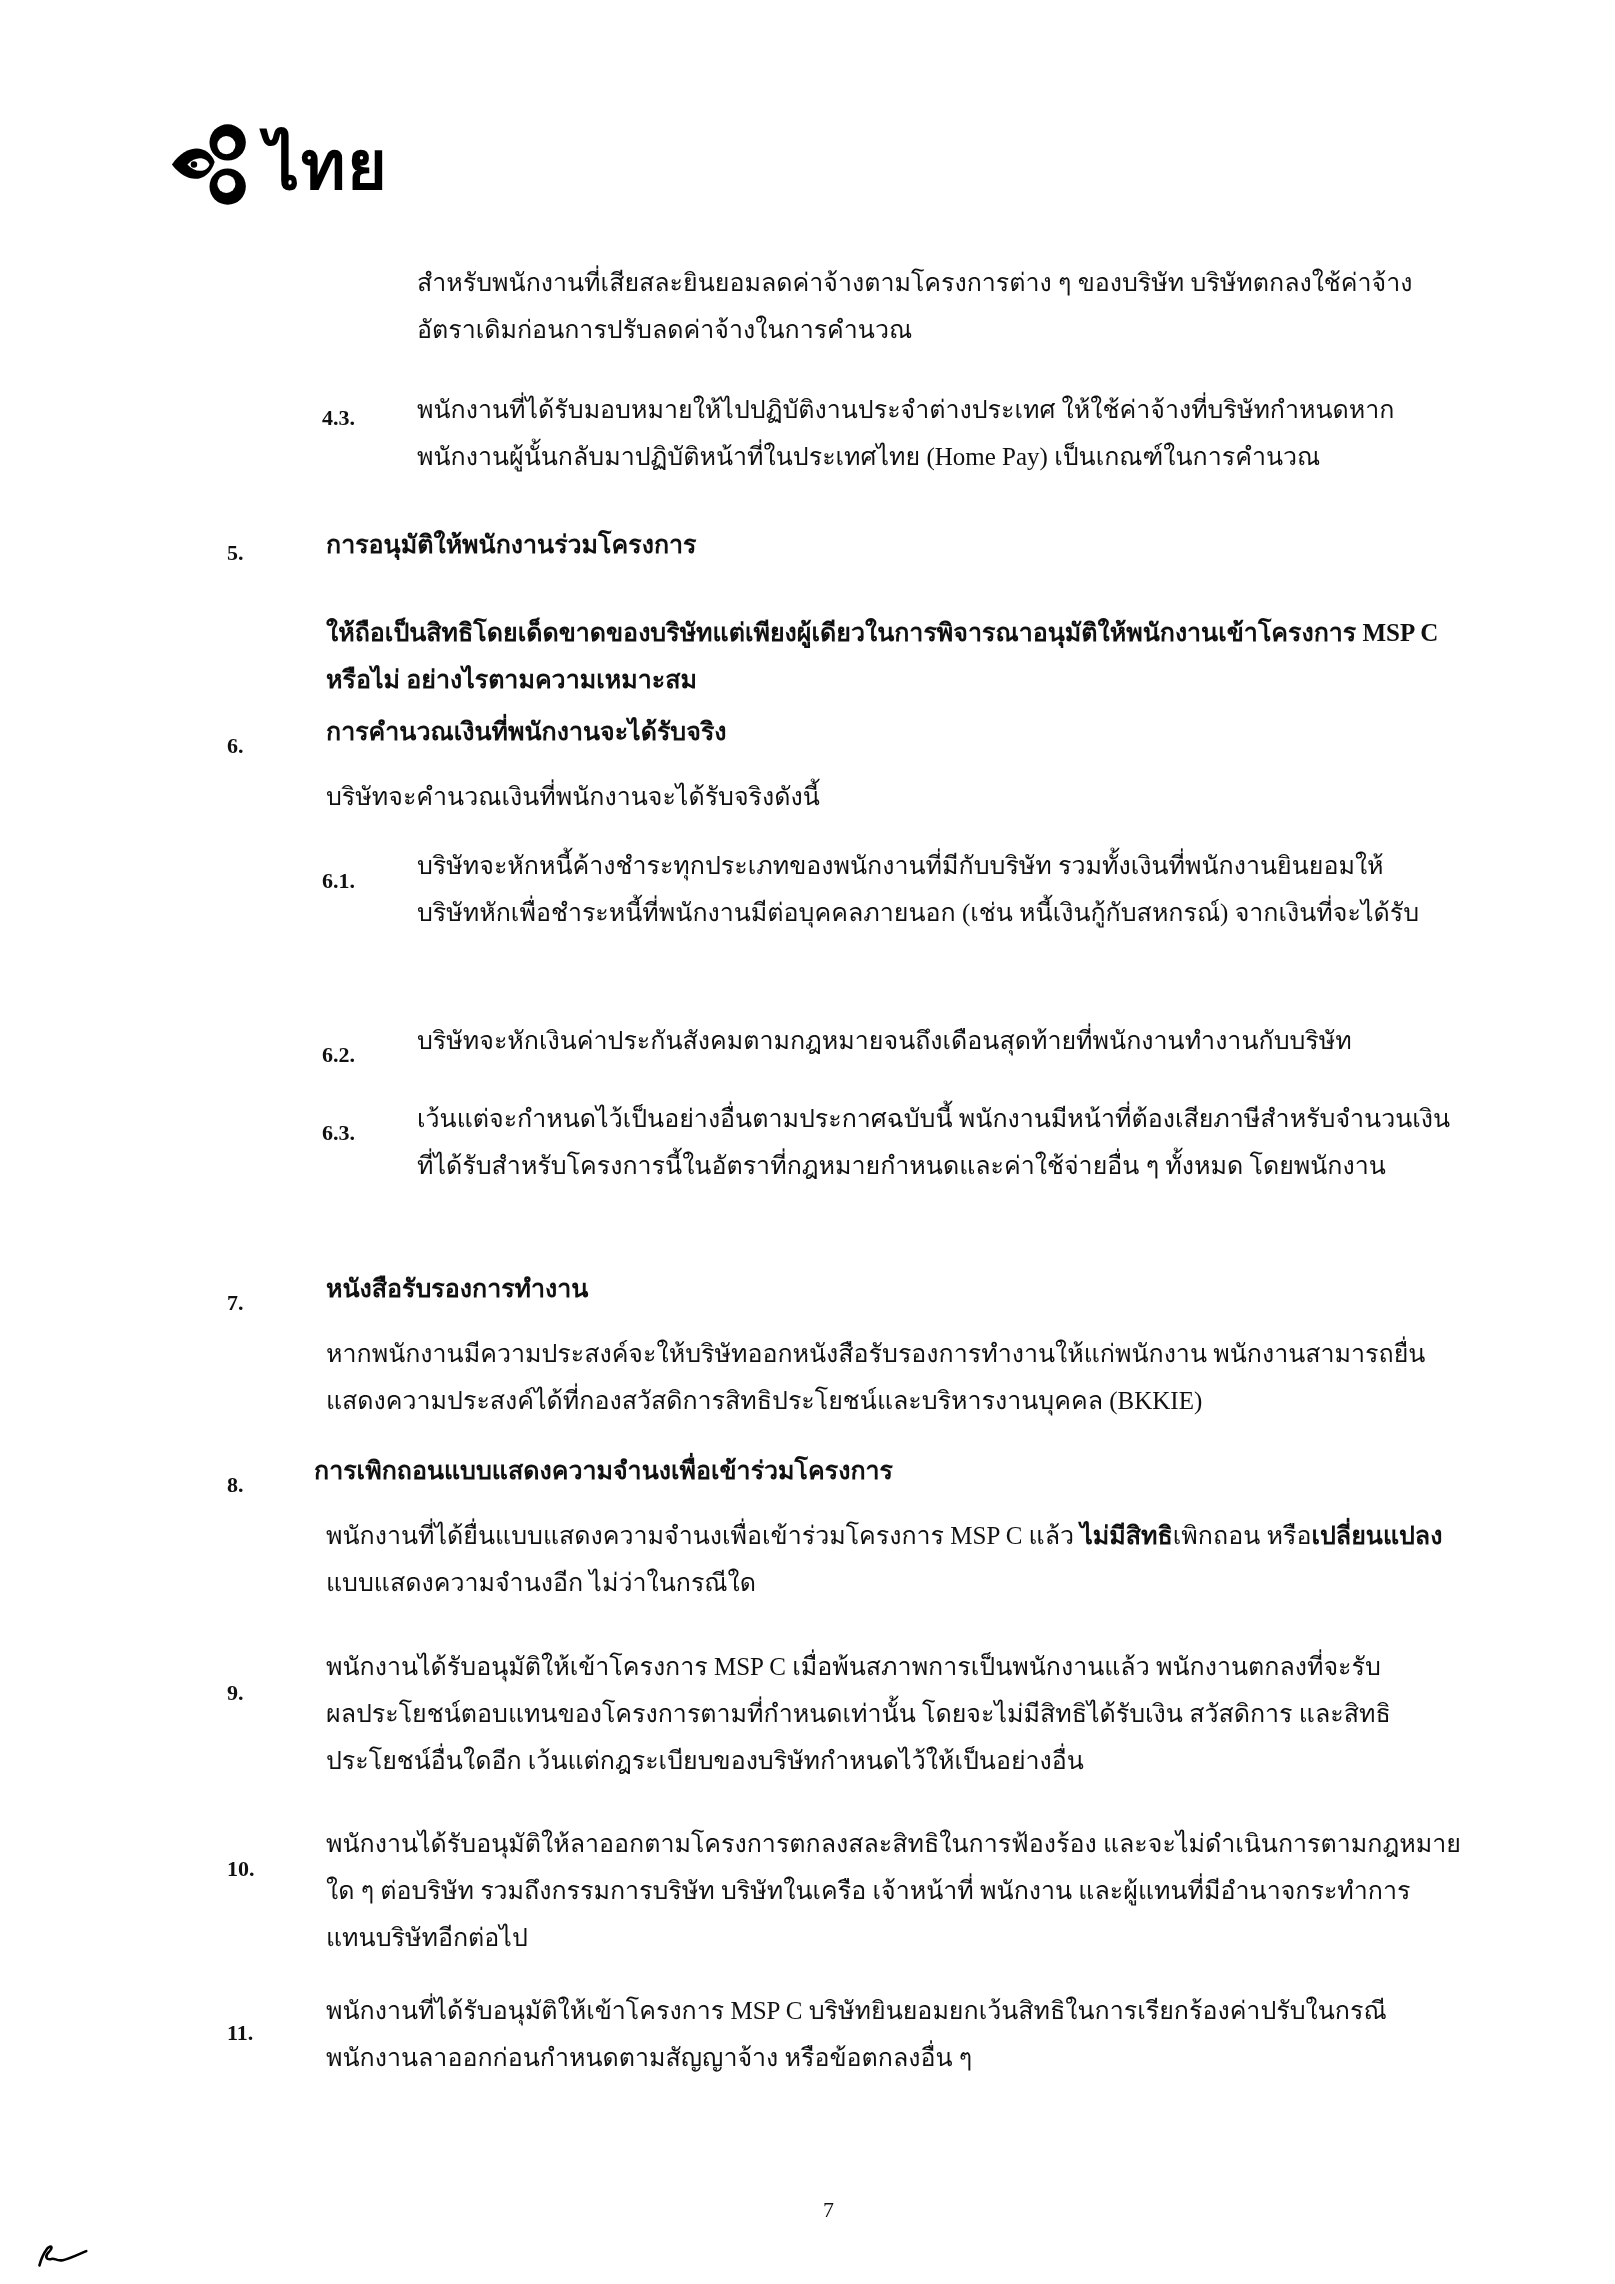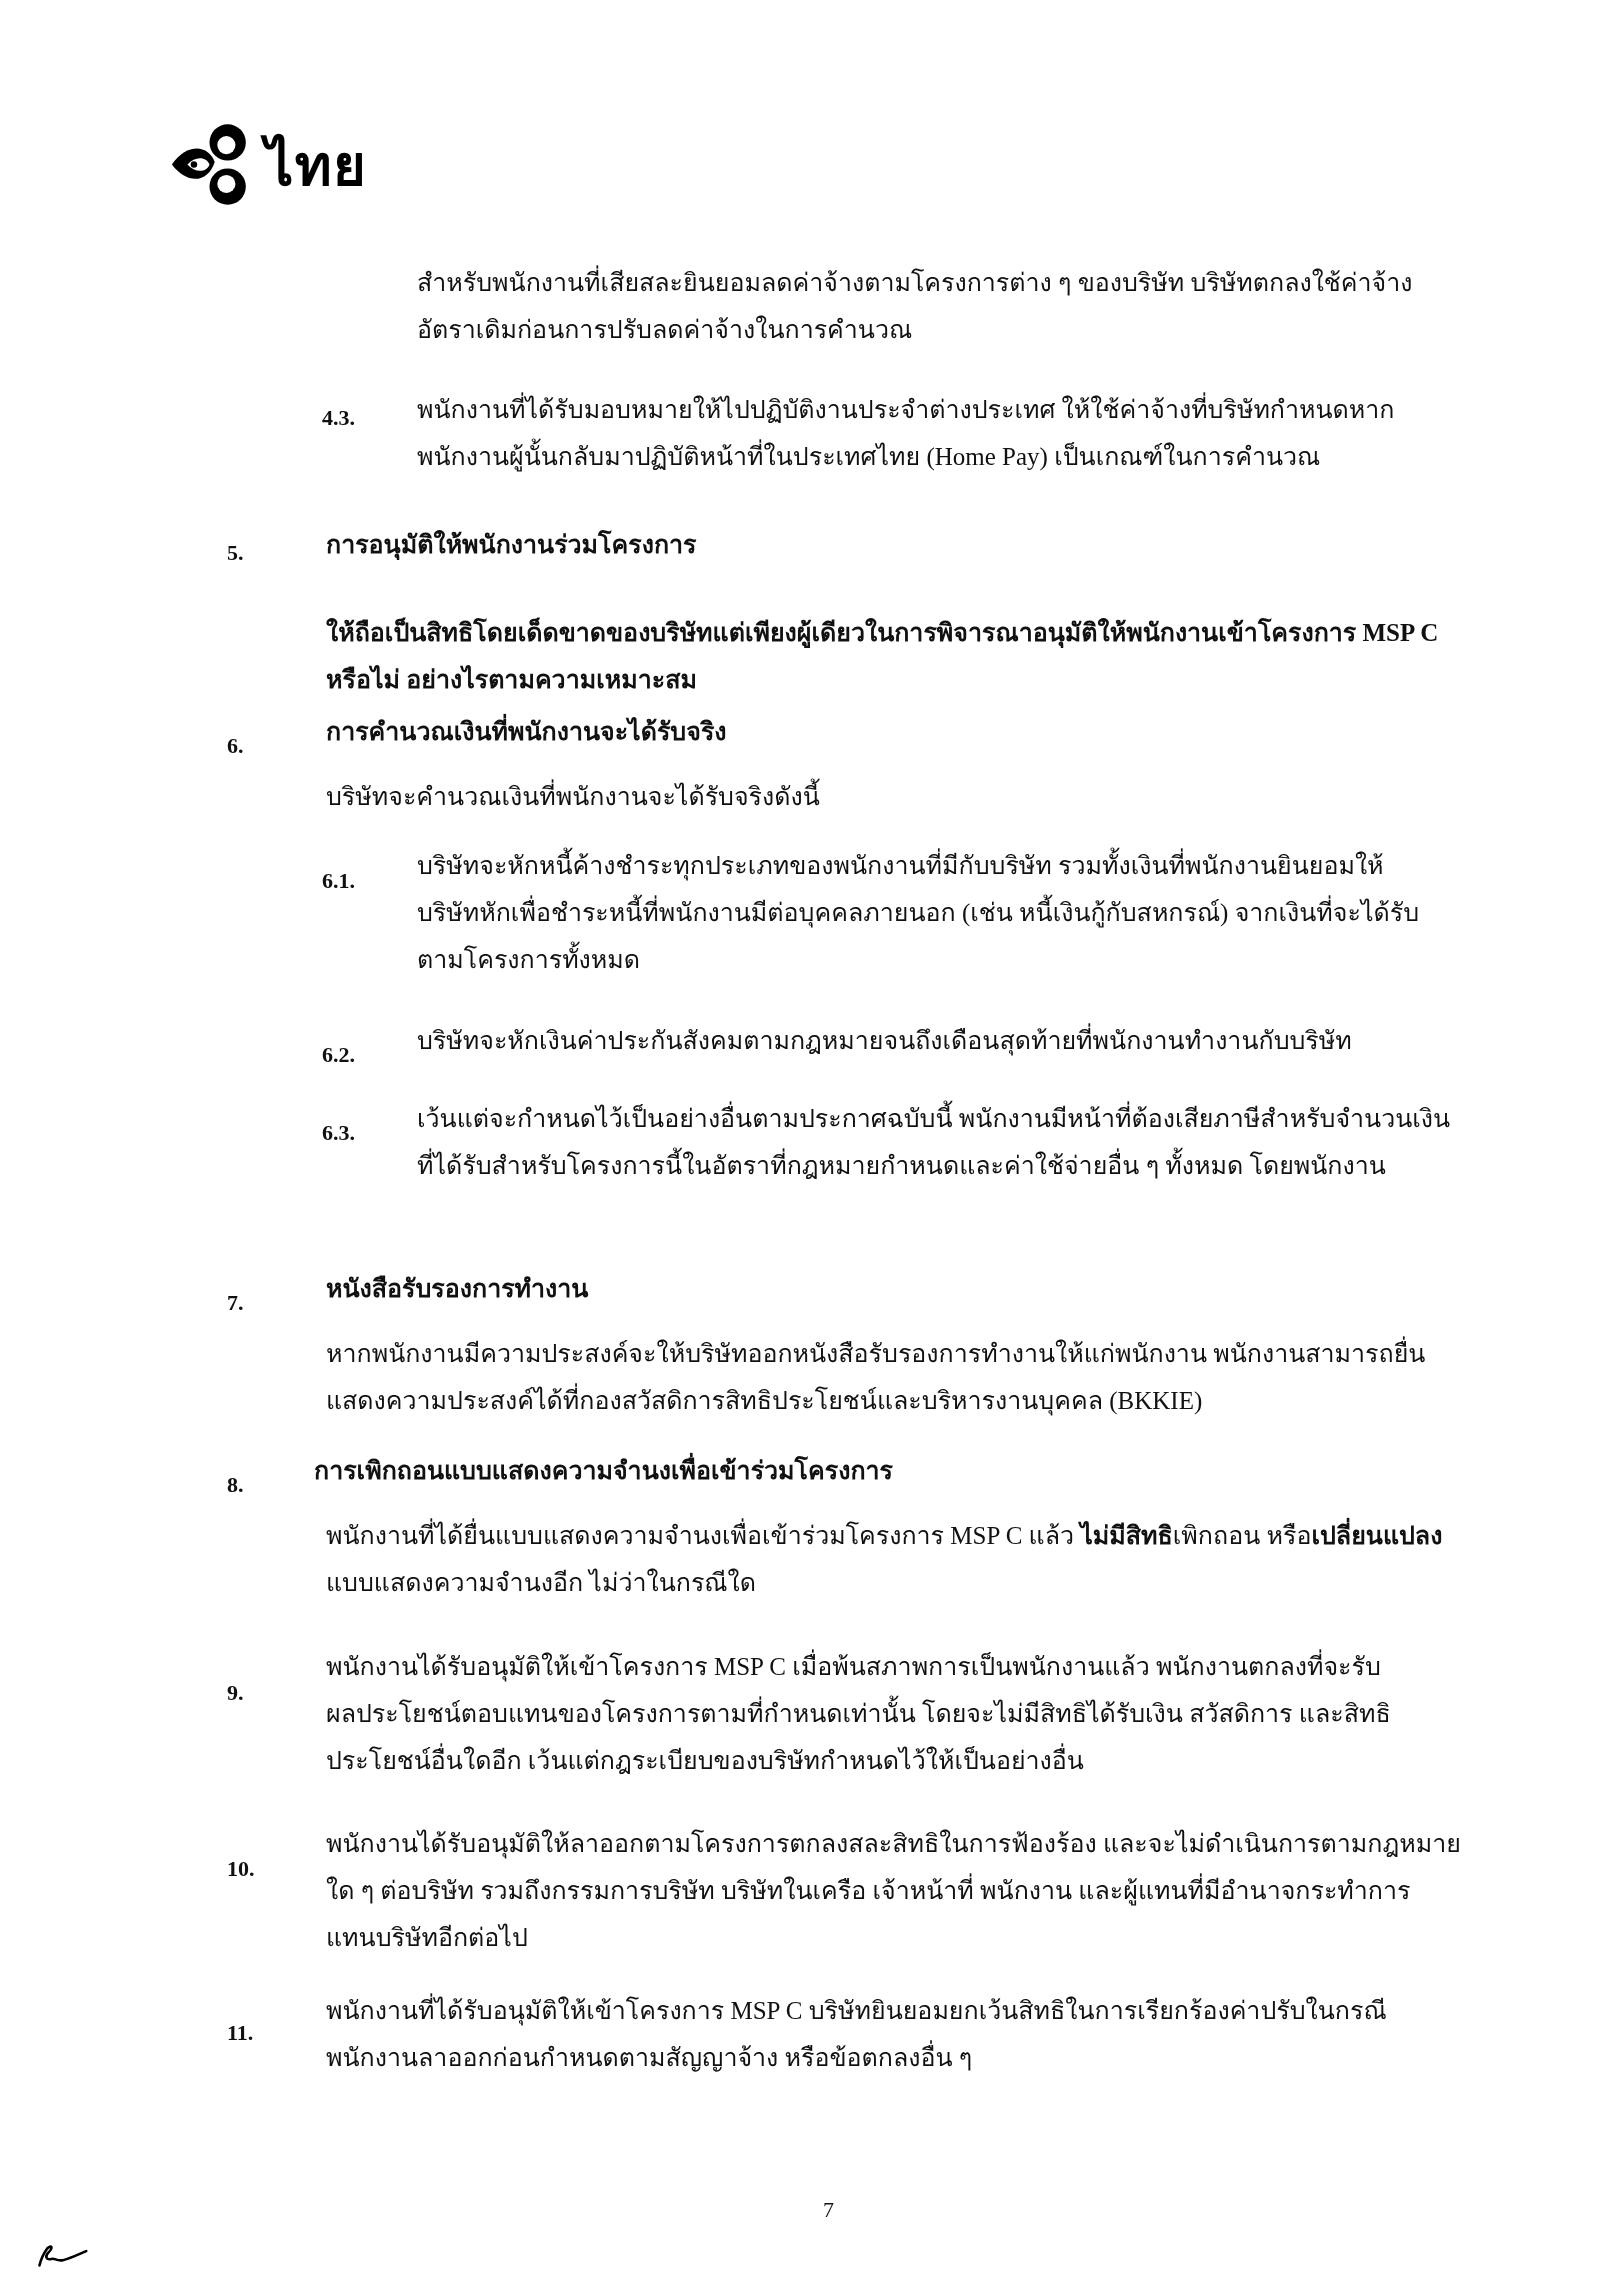--- a/index.html
+++ b/index.html
@@ -3,21 +3,21 @@
 <meta charset="utf-8">
 <style>
   html, body { margin: 0; padding: 0; background: #ffffff; }
   body {
     width: 1616px; height: 2284px; position: relative; overflow: hidden;
     font-family: "Liberation Serif", "DejaVu Serif", serif;
     color: #111111;
   }
   .logo { position: absolute; left: 168px; top: 123px; display: flex; align-items: center; gap: 14.3px; }
   .logo-mark { width: 83px; height: 83px; }
-  .logo-text { font-family: "DejaVu Serif", "Liberation Serif", serif; font-weight: bold; font-size: 56px; line-height: 1; letter-spacing: 1.3px; color: #000; }
+  .logo-text { font-family: "DejaVu Serif", "Liberation Serif", serif; font-weight: bold; font-size: 68px; line-height: 1; letter-spacing: 1.3px; color: #000; }
 
   .block { position: absolute; font-size: 25px; line-height: 47px; }
   .num { position: absolute; font-weight: bold; font-size: 22px; }
   .txt { position: absolute; }
   .line { white-space: nowrap; display: block; }
   .bold { font-weight: bold; }
 
   .page-number { position: absolute; left: 823px; top: 2197px; font-size: 22px; }
   .signature { position: absolute; left: 34px; top: 2242px; }
 </style>
@@ -61,21 +61,20 @@
 
 <div class="block" style="left:0; top:0;">
   <span class="num" style="left:227px; top:722px;">6.</span>
   <span class="txt bold line" style="left:326px; top:708px;">การคำนวณเงินที่พนักงานจะได้รับจริง</span>
   <span class="txt line" style="left:326px; top:773px;">บริษัทจะคำนวณเงินที่พนักงานจะได้รับจริงดังนี้</span>
 
   <span class="num" style="left:322px; top:857px;">6.1.</span>
   <div class="txt" style="left:417px; top:842px;">
     <span class="line">บริษัทจะหักหนี้ค้างชำระทุกประเภทของพนักงานที่มีกับบริษัท รวมทั้งเงินที่พนักงานยินยอมให้</span>
     <span class="line">บริษัทหักเพื่อชำระหนี้ที่พนักงานมีต่อบุคคลภายนอก (เช่น หนี้เงินกู้กับสหกรณ์) จากเงินที่จะได้รับ</span>
-    <span class="line">ตามโครงการทั้งหมด</span>
   </div>
 
   <span class="num" style="left:322px; top:1031px;">6.2.</span>
   <div class="txt" style="left:417px; top:1017px;">
     <span class="line">บริษัทจะหักเงินค่าประกันสังคมตามกฎหมายจนถึงเดือนสุดท้ายที่พนักงานทำงานกับบริษัท</span>
   </div>
 
   <span class="num" style="left:322px; top:1109px;">6.3.</span>
   <div class="txt" style="left:417px; top:1095px;">
     <span class="line">เว้นแต่จะกำหนดไว้เป็นอย่างอื่นตามประกาศฉบับนี้ พนักงานมีหน้าที่ต้องเสียภาษีสำหรับจำนวนเงิน</span>

